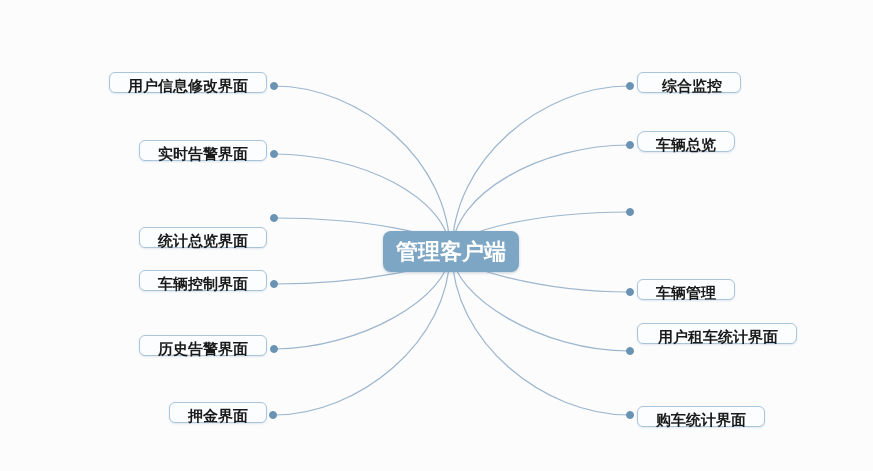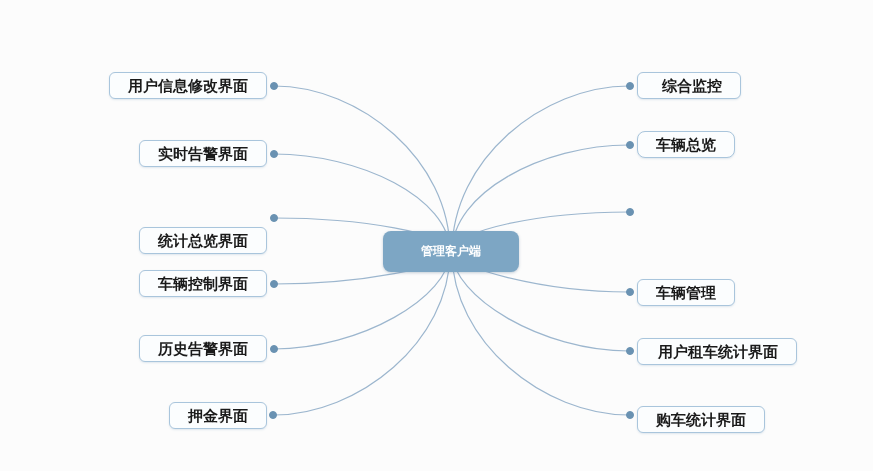--- a/index.html
+++ b/index.html
@@ -7,34 +7,34 @@
     --center-fill:#7da6c4; --center-text:#ffffff;
     --leaf-fill:#fbfdfe; --leaf-border:#a9c5dc; --leaf-text:#1a1a1a;
   }
   html,body{margin:0;padding:0;}
   body{font-family:"Liberation Sans","DejaVu Sans",sans-serif;background:var(--background);}
   .canvas{position:relative;width:873px;height:471px;background:var(--background);overflow:hidden;}
   .wires{position:absolute;left:0;top:0;width:873px;height:471px;}
   .wires path{fill:none;stroke:var(--line);stroke-width:1.2px;}
   .wires circle{fill:var(--dot);stroke:var(--dot);}
   .node{
-    position:absolute;box-sizing:border-box;height:27px;line-height:25px;
+    position:absolute;box-sizing:border-box;height:21px;line-height:25px;
     padding:0 18px;background:var(--leaf-fill);border:1px solid var(--leaf-border);
     border-radius:6px;color:var(--leaf-text);font-size:15px;font-weight:bold;
     text-align:center;white-space:nowrap;cursor:default;
     box-shadow:0 1px 2px rgba(140,170,200,0.25);
   }
   .node.left{right:606px;}
   .node.right{left:637px;}
   .l1{top:72px;} .l2{top:140px;} .l3{top:204px;margin-top:23px;} .l4{top:270px;} .l5{top:335px;} .l6{top:402px;}
-  .r1{top:72px;padding-left:24px;} .r2{top:131px;border-radius:8px;} .r3{top:198px;} .r4{top:279px;} .r5{top:338px;padding-left:20px;} .r6{top:406px;}
+  .r1{top:72px;padding-left:24px;} .r2{top:131px;border-radius:8px;} .r3{top:198px;} .r4{top:279px;} .r5{top:323px;padding-left:20px;} .r6{top:406px;}
   .center-node{
     position:absolute;left:383px;top:231px;width:136px;height:41px;
     background:var(--center-fill);border-radius:8px;color:var(--center-text);
-    font-size:12px;font-weight:bold;text-align:center;line-height:41px;
+    font-size:22px;font-weight:bold;text-align:center;line-height:41px;
     box-shadow:0 1px 3px rgba(90,120,150,0.35);cursor:default;
   }
 </style>
 </head>
 <body>
 
 <div class="canvas">
 
   <svg class="wires" viewBox="0 0 873 471" xmlns="http://www.w3.org/2000/svg">
 

